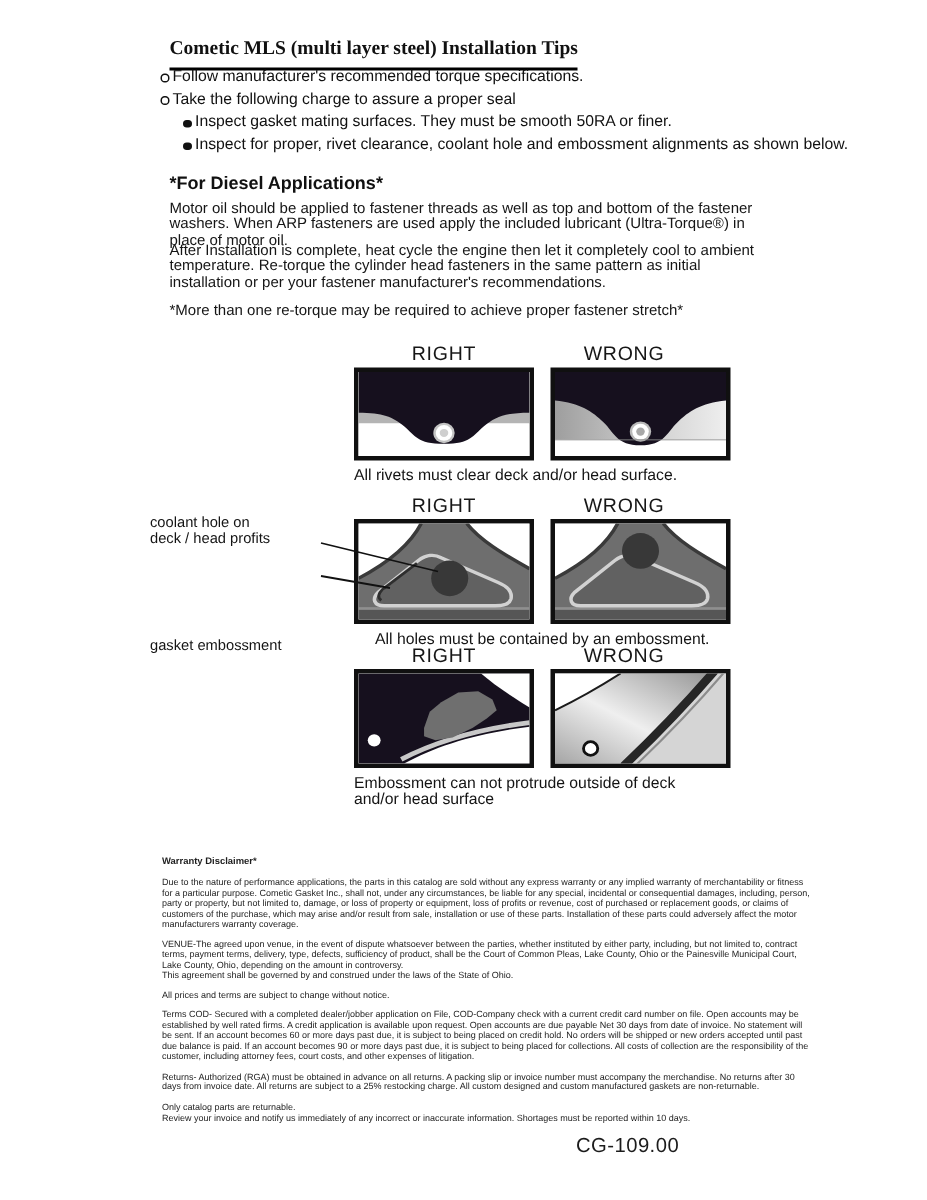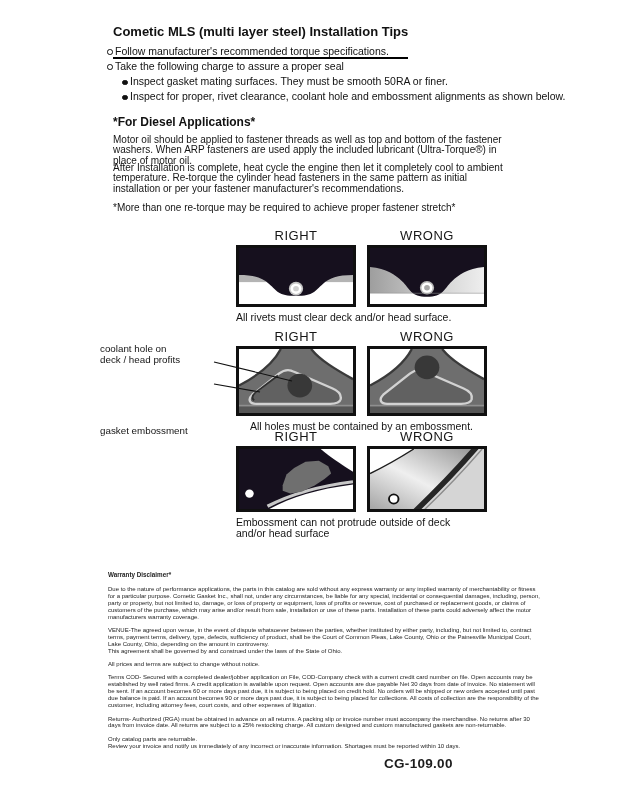--- a/index.html
+++ b/index.html
@@ -12,39 +12,39 @@
     --diagram-dark:#16101e;
     --steel-gray:#b4b4b4;
     --panel-gray:#6e6e6e;
     --hole-gray:#383838;
   }
   .abs{position:absolute;}
 
   
   .page-title{
     left:113px;top:24px;font-size:13px;font-weight:bold;
-    border-bottom:2px solid #000;padding-bottom:18px;white-space:nowrap;
+    border-bottom:2px solid #000;padding-bottom:5px;white-space:nowrap;font-family:Liberation Serif, serif;
   }
   .bullet-list{left:107px;top:44px;font-size:10.5px;line-height:15px;}
   .bullet-row{position:relative;white-space:nowrap;padding-left:8px;}
   .bullet-row.lvl2{margin-left:15px;}
   .dot{position:absolute;left:0;top:5px;width:3.5px;height:3.5px;border:1px solid #111;border-radius:50%;}
   .lvl2 .dot{background:#111;top:5.5px;}
 
   
   .diesel-heading{left:113px;top:115px;font-size:12px;font-weight:bold;}
   .diesel-p{left:113px;width:402px;font-size:10px;line-height:10.4px;color:#151515;}
   .diesel-p1{top:135px;}
   .diesel-p2{top:163px;}
   .diesel-p3{top:203px;}
 
   
   .fig{position:absolute;left:236px;width:251px;}
   .fig1{top:228px;} .fig2{top:329px;} .fig3{top:429px;}
-  .fig-labels{display:flex;gap:11px;margin-bottom:2px;}
+  .fig-labels{display:flex;margin-bottom:2px;}
   .fig-labels span{width:120px;text-align:center;font-size:13px;letter-spacing:.5px;color:#161616;}
   .fig-boxes{display:flex;gap:11px;}
   .diagram{border:3px solid #101010;display:block;background:#fff;}
   .fig1 .diagram{width:114px;height:56px;}
   .fig2 .diagram{width:114px;height:64px;}
   .fig3 .diagram{width:114px;height:60px;}
   .fig-caption{margin-top:5px;font-size:10.5px;line-height:11px;color:#141414;white-space:pre-line;}
   .fig2 .fig-caption{text-align:center;}
 
   .c-dark{fill:var(--diagram-dark);}
@@ -55,21 +55,21 @@
   
   .annot{left:100px;width:112px;font-size:9.8px;line-height:10.5px;color:#141414;}
   .annot-coolant{top:344px;}
   .annot-emboss{top:378px;margin-top:48px;}
   .leader-overlay{left:205px;top:355px;pointer-events:none;}
 
   
   .fineprint{left:108px;top:572px;width:434px;font-size:6px;line-height:6.9px;color:#1d1d1d;}
   .fine-heading{font-weight:bold;font-size:6.3px;margin-bottom:7px;}
   .fine-para{white-space:pre-line;margin-bottom:6.5px;}
-  .doc-number{left:384px;top:756px;font-size:13.5px;letter-spacing:.3px;color:#1c1c1c;font-weight:bold;}
+  .doc-number{left:384px;top:756px;font-size:13.5px;letter-spacing:.3px;color:#1c1c1c;}
 </style>
 </head>
 <body>
 
 <div class="abs page-title">Cometic MLS (multi layer steel) Installation Tips</div>
 
 <div class="abs bullet-list">
   <div class="bullet-row lvl1">
     <span class="dot"></span>
     <span>Follow manufacturer's recommended torque specifications.</span>

